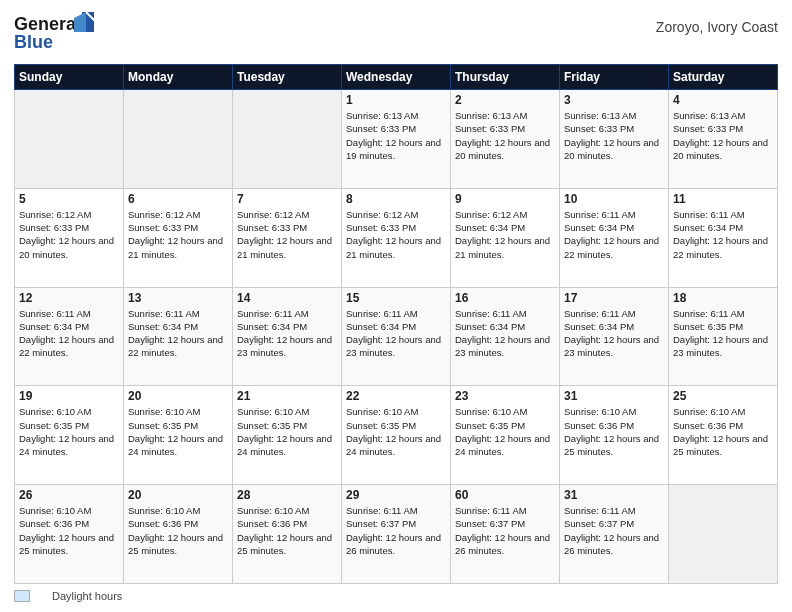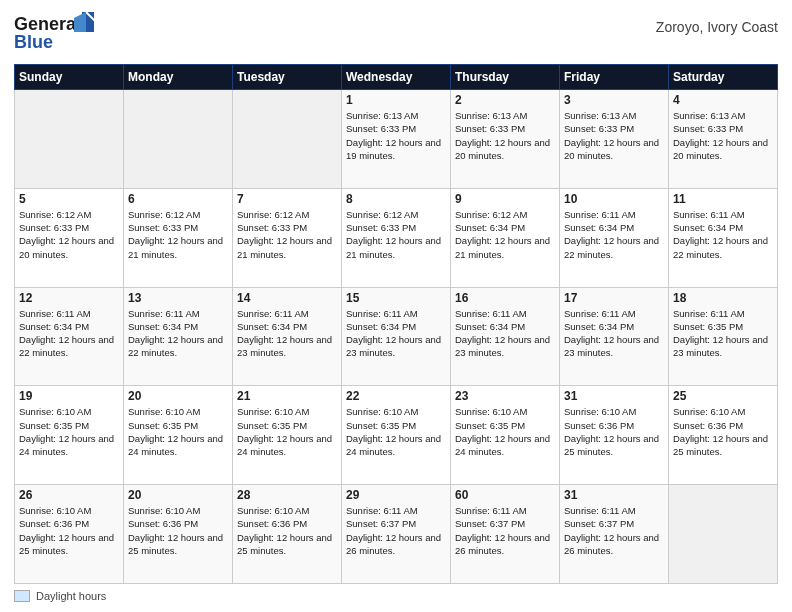--- a/index.html
+++ b/index.html
@@ -84,21 +84,21 @@
     }
     td.empty {
       background: #f0f0f0 !important;
     }
     .footer {
       margin-top: 6px;
       font-size: 11px;
       color: #444;
       display: flex;
       align-items: center;
-      gap: 6px;
+      gap: 22px;
     }
     .footer-box {
       width: 16px;
       height: 12px;
       background: #d0e8ff;
       border: 1px solid #aaa;
       display: inline-block;
     }
   </style>
 </head>

